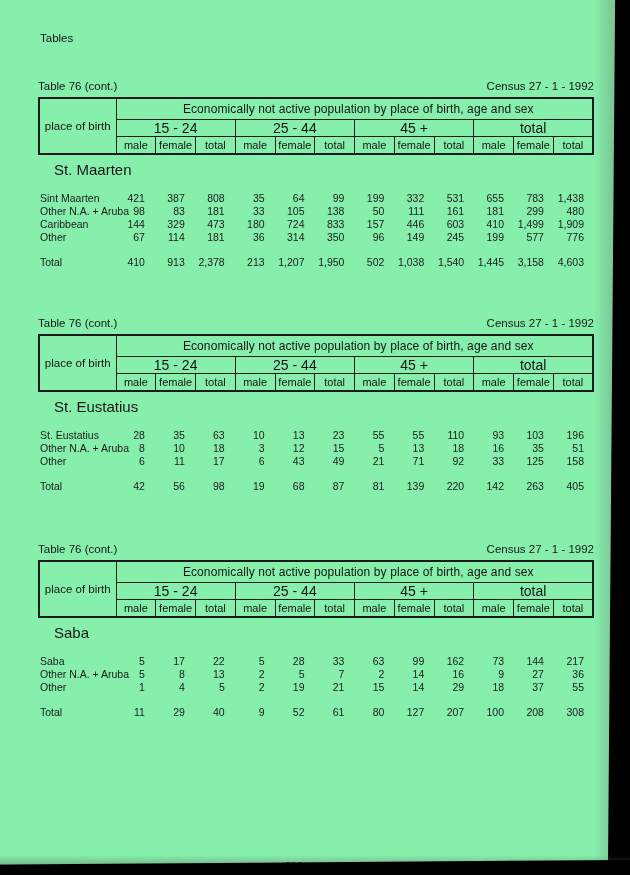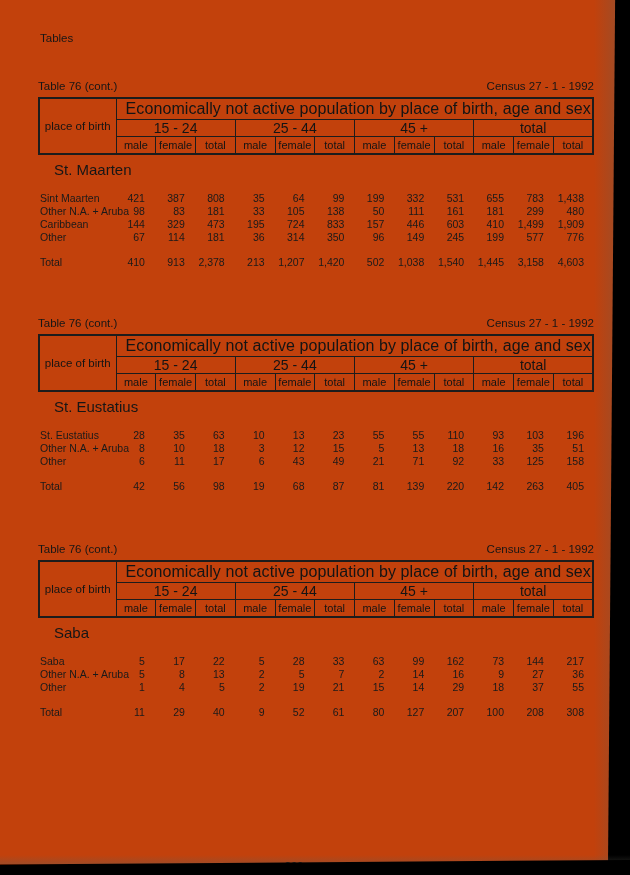--- a/index.html
+++ b/index.html
@@ -1,19 +1,19 @@
 <!DOCTYPE html>
 <html><head>
 <meta charset="utf-8">
 <style>
   html, body { margin: 0; padding: 0; background: #888; }
   .page {
     position: relative;
     width: 630px; height: 875px;
-    background: #c2410c;
+    background: #86efac;
     overflow: hidden;
     font-family: "Liberation Sans", sans-serif;
     color: #161616;
     margin: 0 auto;
   }
   .tables-label {
     position: absolute; left: 40px; top: 32px;
     font-size: 11.5px;
   }
   .block { position: absolute; left: 38px; width: 556px; }
@@ -26,21 +26,21 @@
   }
   table { border-collapse: collapse; table-layout: fixed; width: 556px; }
   col.c-pob { width: 77px; }
   .header-table { border: 2px solid #1c1c1c; }
   .header-table th {
     border: 1px solid #1c1c1c;
     font-weight: normal; padding: 0; text-align: center;
     vertical-align: middle; color: #141414;
   }
   th.pob { font-size: 11.5px; }
-  th.title { font-size: 16px; height: 20px; letter-spacing: 0.1px; padding-left: 8px; }
+  th.title { font-size: 12px; height: 20px; letter-spacing: 0.1px; padding-left: 8px; }
   th.age { font-size: 14px; height: 13px; }
   th.sub { font-size: 11px; height: 16px; }
   .group-label { margin: 6px 0 0 16px; font-size: 15px; }
   .data-table { margin-top: 13px; }
   .data-table td {
     padding: 0; height: 13px; font-size: 10.5px;
     vertical-align: middle; color: #1a1a1a;
   }
   .data-table td.rowlabel { white-space: nowrap; padding-left: 2px; overflow: visible; }
   .data-table td.num { text-align: right; padding-right: 10px; white-space: nowrap; }
@@ -148,21 +148,21 @@
             <td class="num">161</td>
             <td class="num">181</td>
             <td class="num">299</td>
             <td class="num">480</td>
           </tr>
           <tr>
             <td class="rowlabel">Caribbean</td>
             <td class="num">144</td>
             <td class="num">329</td>
             <td class="num">473</td>
-            <td class="num">195</td>
+            <td class="num">180</td>
             <td class="num">724</td>
             <td class="num">833</td>
             <td class="num">157</td>
             <td class="num">446</td>
             <td class="num">603</td>
             <td class="num">410</td>
             <td class="num">1,499</td>
             <td class="num">1,909</td>
           </tr>
           <tr>
@@ -183,21 +183,21 @@
           <tr class="spacer">
             <td colspan="13"></td>
           </tr>
           <tr>
             <td class="rowlabel">Total</td>
             <td class="num">410</td>
             <td class="num">913</td>
             <td class="num">2,378</td>
             <td class="num">213</td>
             <td class="num">1,207</td>
-            <td class="num">1,420</td>
+            <td class="num">1,950</td>
             <td class="num">502</td>
             <td class="num">1,038</td>
             <td class="num">1,540</td>
             <td class="num">1,445</td>
             <td class="num">3,158</td>
             <td class="num">4,603</td>
           </tr>
         </tbody>
     </table>
   </section>

